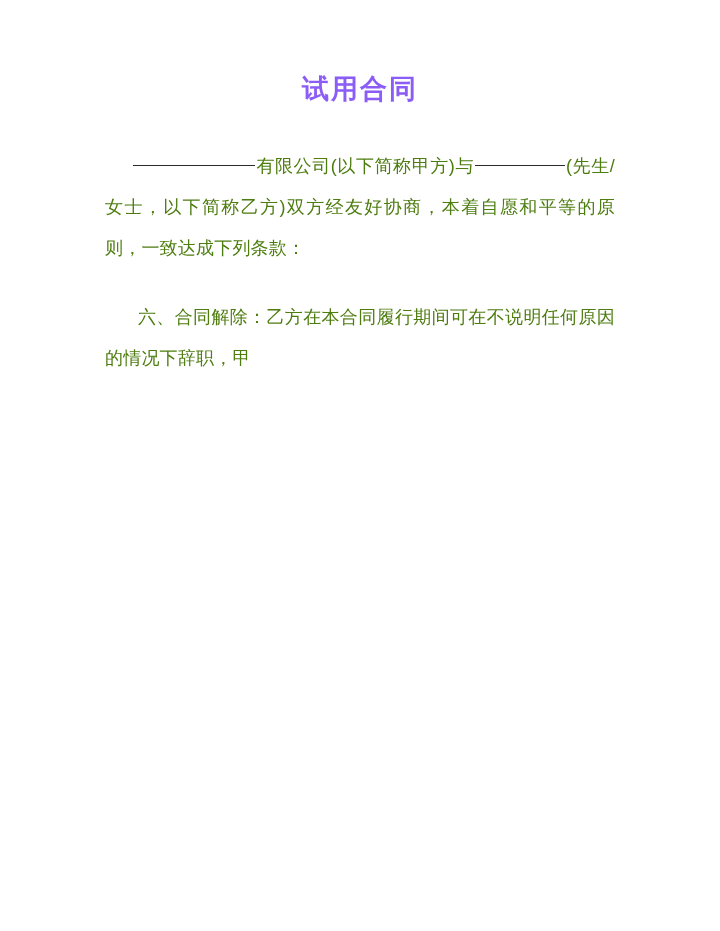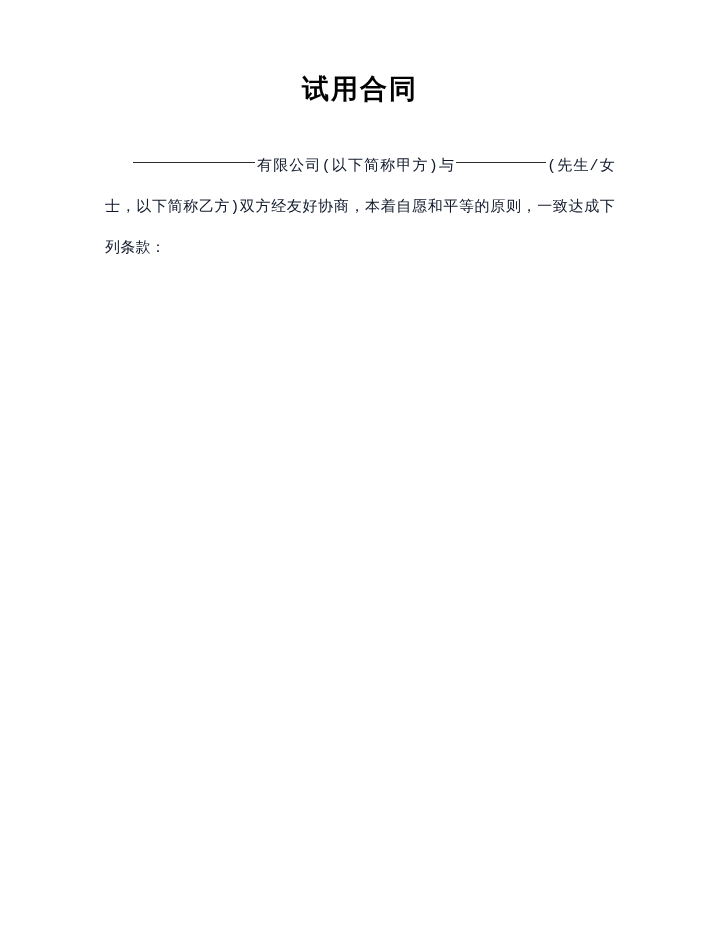--- a/index.html
+++ b/index.html
@@ -28,40 +28,39 @@
   .doc-title {
     position: absolute;
     top: 72px;
     left: 0;
     width: 720px;
     text-align: center;
     font-size: 27px;
     font-weight: bold;
     letter-spacing: 2px;
     line-height: 34px;
-    color: #000000;
+    color: #8b5cf6;
   }
 
   
   .body-block {
     position: absolute;
     top: 146px;
     left: 105px;
     width: 510px;
   }
 
   .para {
-    font-size: 15px;
+    font-size: 18px;
     line-height: 41px;
     text-align: justify;
     text-justify: inter-ideograph;
-    color: #0f172a;
+    color: #4d7c0f;
     letter-spacing: 0.2px;
     margin: 0;
-    font-family: Liberation Mono, monospace;
   }
 
   .para + .para {
     margin-top: 28px;
   }
 
   .para.indent-1 { text-indent: 27px; }
   .para.indent-2 { text-indent: 33px; }
 
   
@@ -89,15 +88,16 @@
 
   <div class="body-block">
 
     <p class="para indent-1"><span class="blank w122">&nbsp;</span><span>有限公司(以下简称甲方)与</span><span class="blank w90">&nbsp;</span><span>(先生/女士，以下简称乙方)双方经友好协商，本着自愿和平等的原则，一致达成下列条款：</span></p>
 
 
 
 
 
 
+    <p class="para indent-2"><span>六、合同解除：乙方在本合同履行期间可在不说明任何原因的情况下辞职，甲</span></p>
 
   </div>
 </div>
 
 </body></html>

